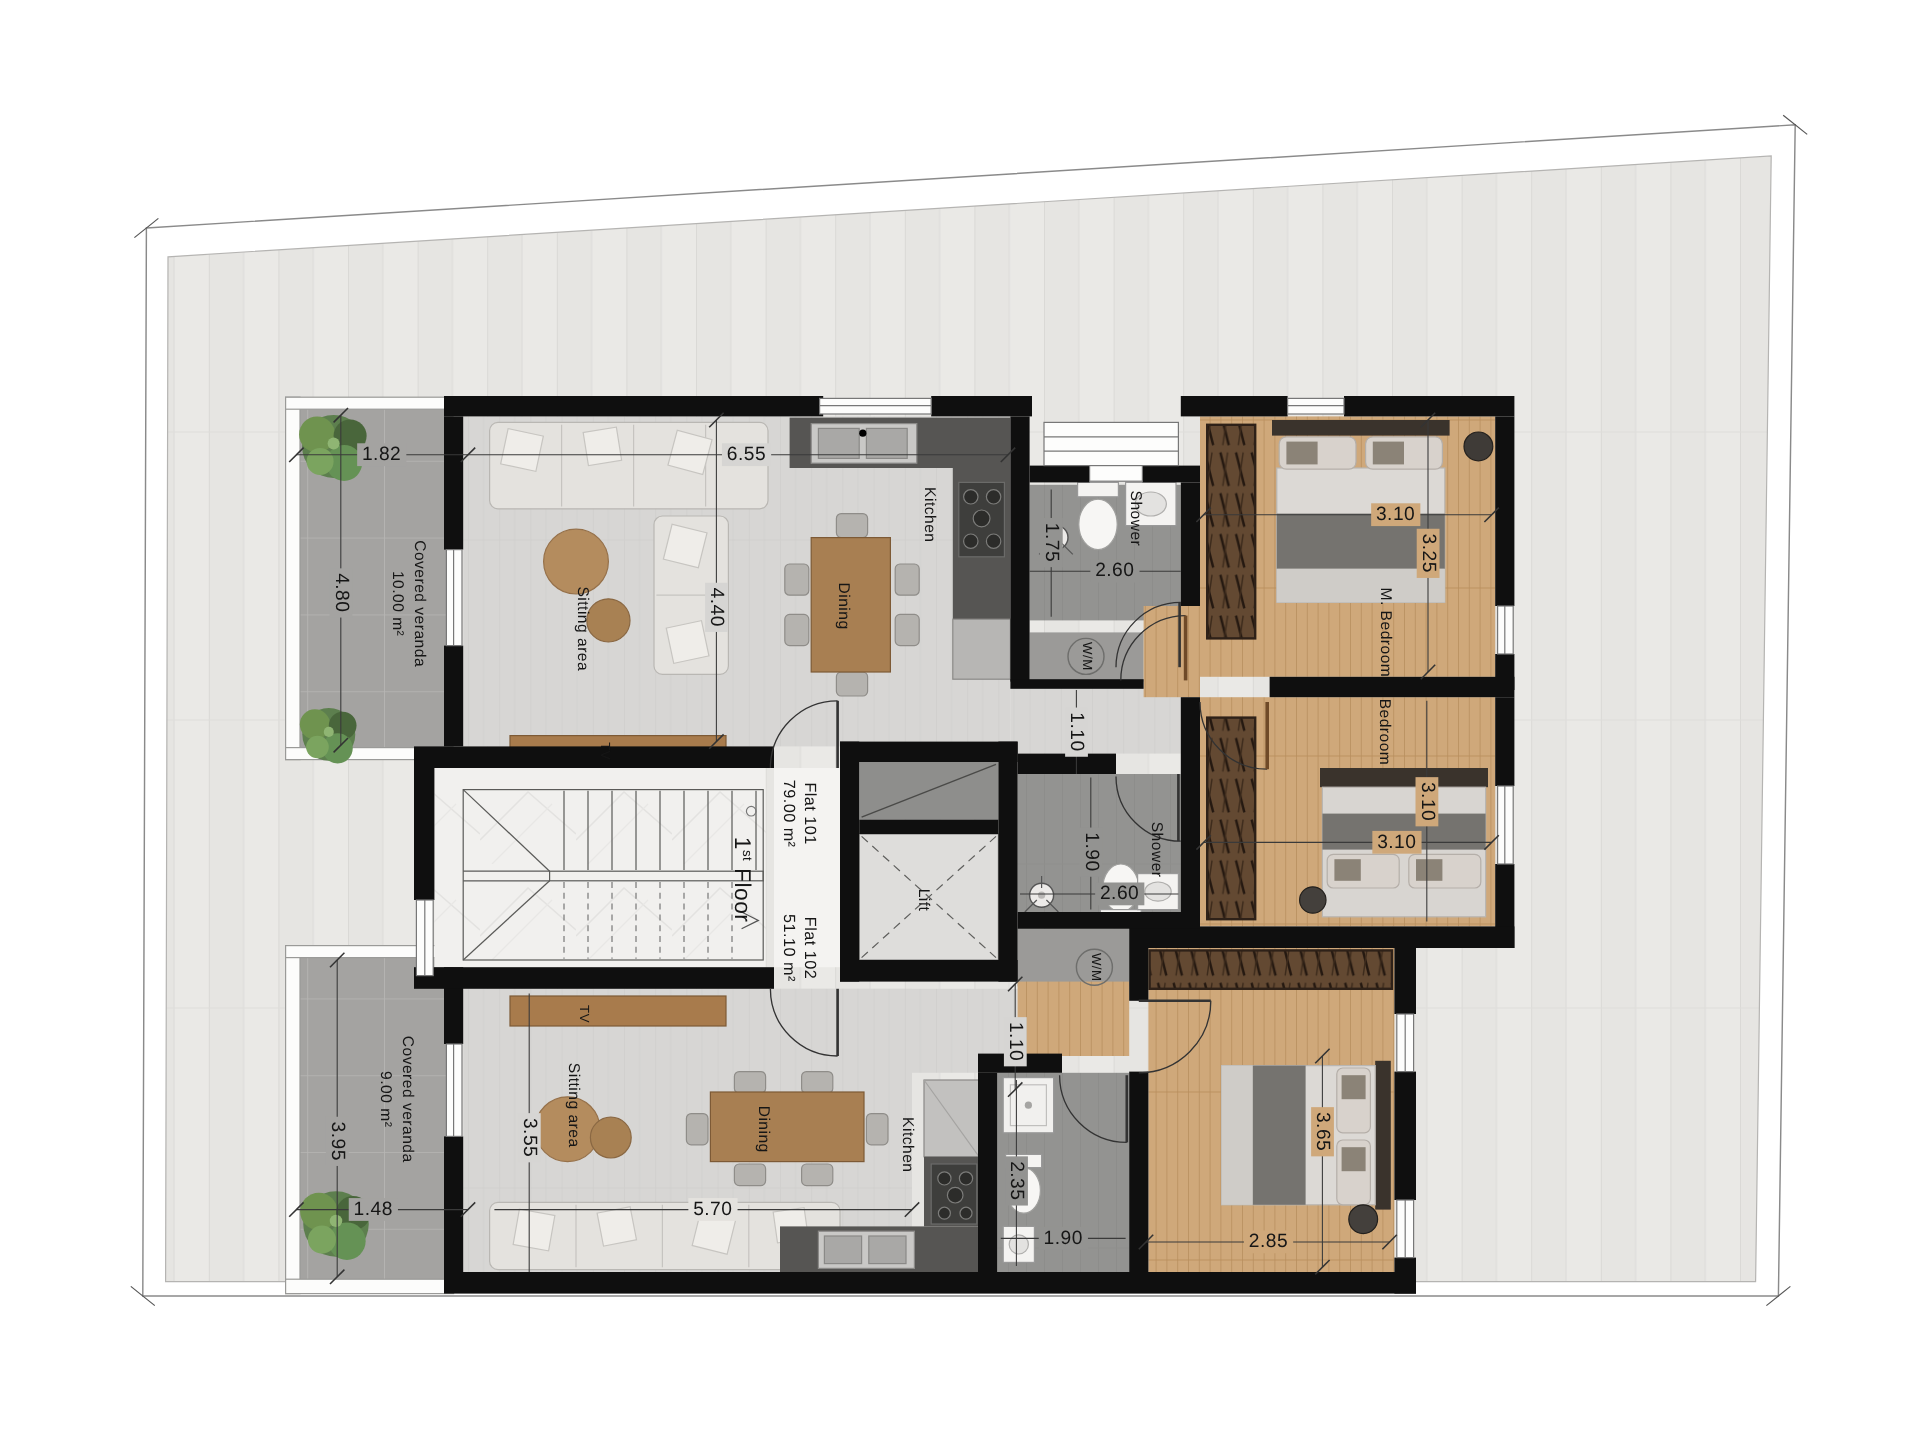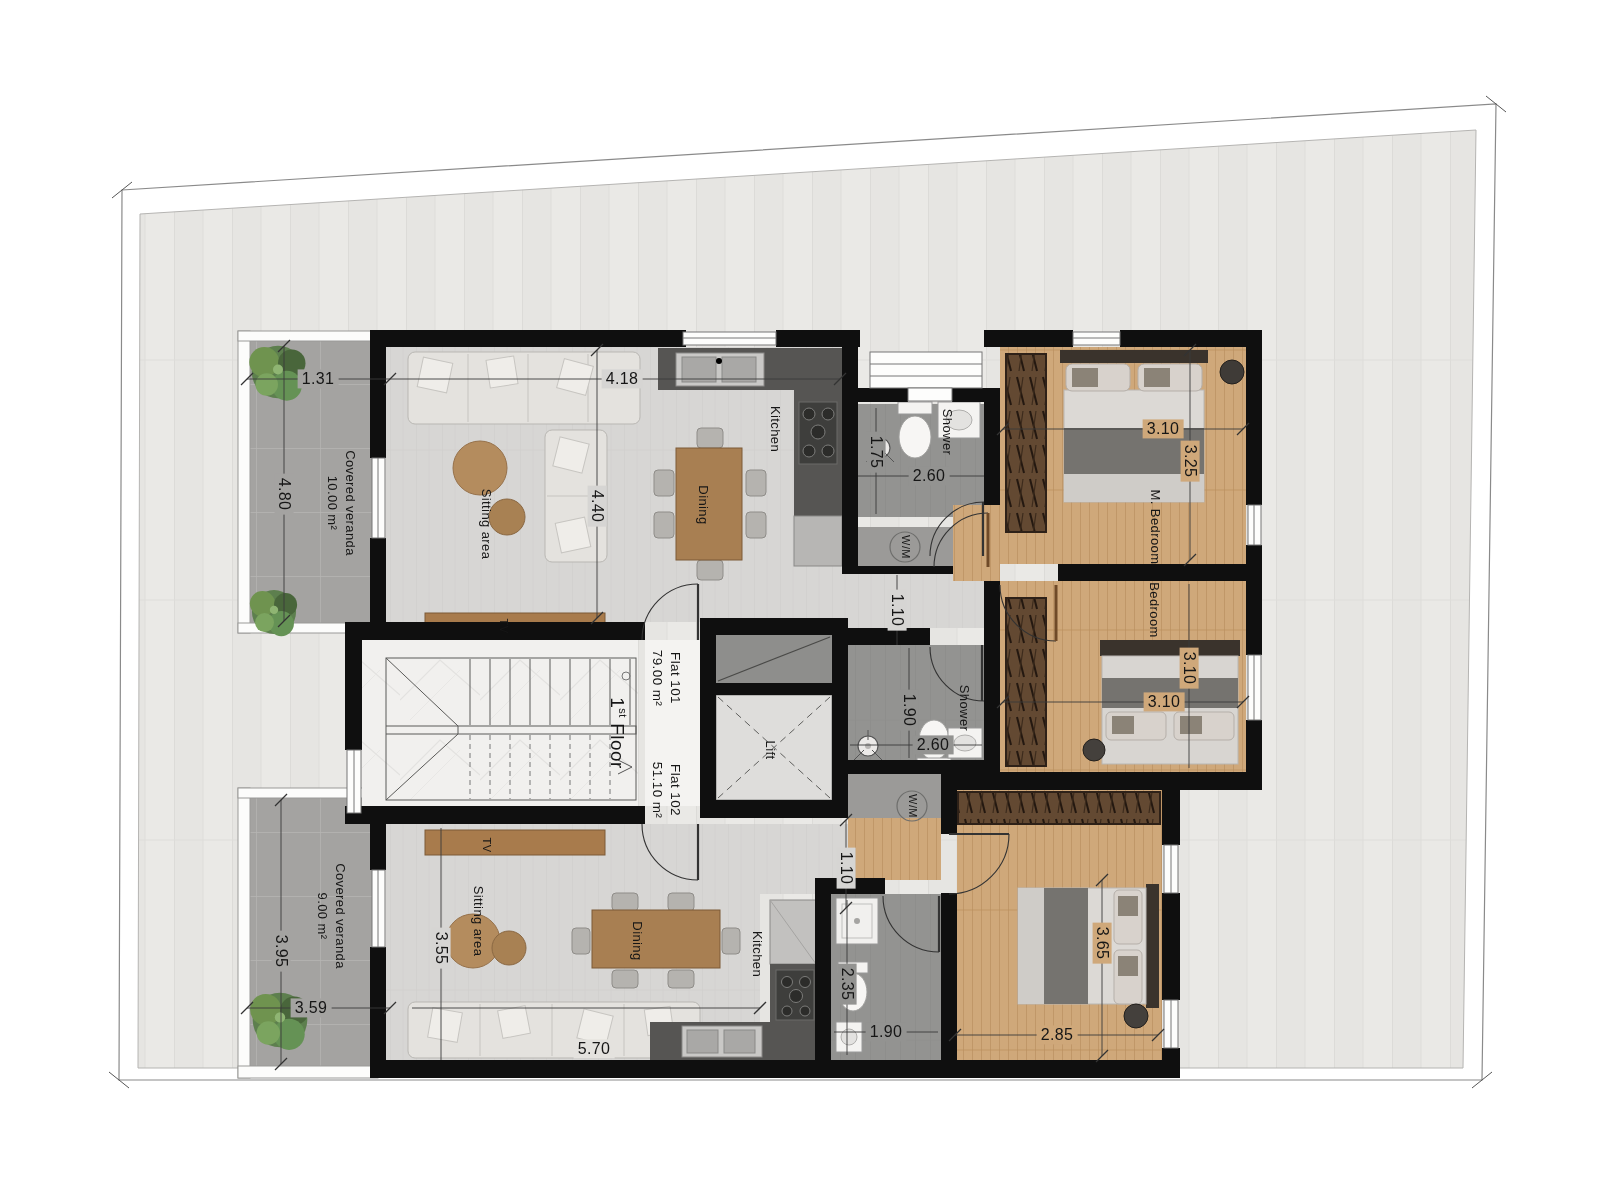--- a/index.html
+++ b/index.html
@@ -13,21 +13,21 @@
   .room{font-size:13px;}
   .small{font-size:11px;}
   .flat{font-size:13.5px;display:flex;flex-direction:column;line-height:1.35;}
   .floor-title{font-size:19px;}
   .floor-title sup{font-size:11px;}
   .twoline{display:flex;flex-direction:column;line-height:1.35;}
   .bg-living{background:#d6d5d3;}
   .bg-ver{background:#a4a3a1;}
   .bg-bath{background:#939391;}
   .bg-wood{background:#cfa87a;}
-  .bg-sofa{background:#e4e2de;margin-top:41px;}
+  .bg-sofa{background:#e4e2de;}
 </style>
 </head>
 <body>
 
 <div id="plan">
 <svg width="1600" height="1196" viewBox="0 0 1600 1196">
   <defs>
     <pattern id="sitewood" width="58" height="240" patternUnits="userSpaceOnUse">
       <rect width="58" height="240" fill="#eae9e6"></rect>
       <rect width="29" height="240" fill="#e6e5e2"></rect>
@@ -454,27 +454,27 @@
         <use href="#tick" x="281" y="1064"></use>
     <use href="#tick" x="955" y="1035"></use>
         <use href="#tick" x="1158" y="1035"></use>
     <use href="#tick" x="1102" y="880"></use>
         <use href="#tick" x="1102" y="1056"></use>
     <use href="#tick" x="846" y="820"></use>
         <use href="#tick" x="846" y="908"></use>
   </g>
 </svg>
 
-  <div class="lbl dim bg-ver" style="left:318px;top:379px">1.31</div>
-  <div class="lbl dim bg-living" style="left:622px;top:379px">4.18</div>
+  <div class="lbl dim bg-ver" style="left:318px;top:379px">1.82</div>
+  <div class="lbl dim bg-living" style="left:622px;top:379px">6.55</div>
   <div class="lbl dim bg-wood" style="left:1163px;top:429px">3.10</div>
   <div class="lbl dim bg-bath" style="left:929px;top:476px">2.60</div>
   <div class="lbl dim bg-wood" style="left:1164px;top:702px">3.10</div>
   <div class="lbl dim bg-bath" style="left:933px;top:745px">2.60</div>
-  <div class="lbl dim bg-ver" style="left:311px;top:1008px">3.59</div>
+  <div class="lbl dim bg-ver" style="left:311px;top:1008px">1.48</div>
   <div class="lbl dim bg-sofa" style="left:594px;top:1008px">5.70</div>
   <div class="lbl dim bg-bath" style="left:886px;top:1032px">1.90</div>
   <div class="lbl dim bg-wood" style="left:1057px;top:1035px">2.85</div>
 
   <div class="lbl dim v bg-ver" style="left:284px;top:494px">4.80</div>
   <div class="lbl dim v bg-living" style="left:597px;top:506px">4.40</div>
   <div class="lbl dim v bg-bath" style="left:876px;top:452px">1.75</div>
   <div class="lbl dim v bg-wood" style="left:1190px;top:461px">3.25</div>
   <div class="lbl dim v bg-living" style="left:897px;top:610px">1.10</div>
   <div class="lbl dim v bg-bath" style="left:909px;top:710px">1.90</div>

